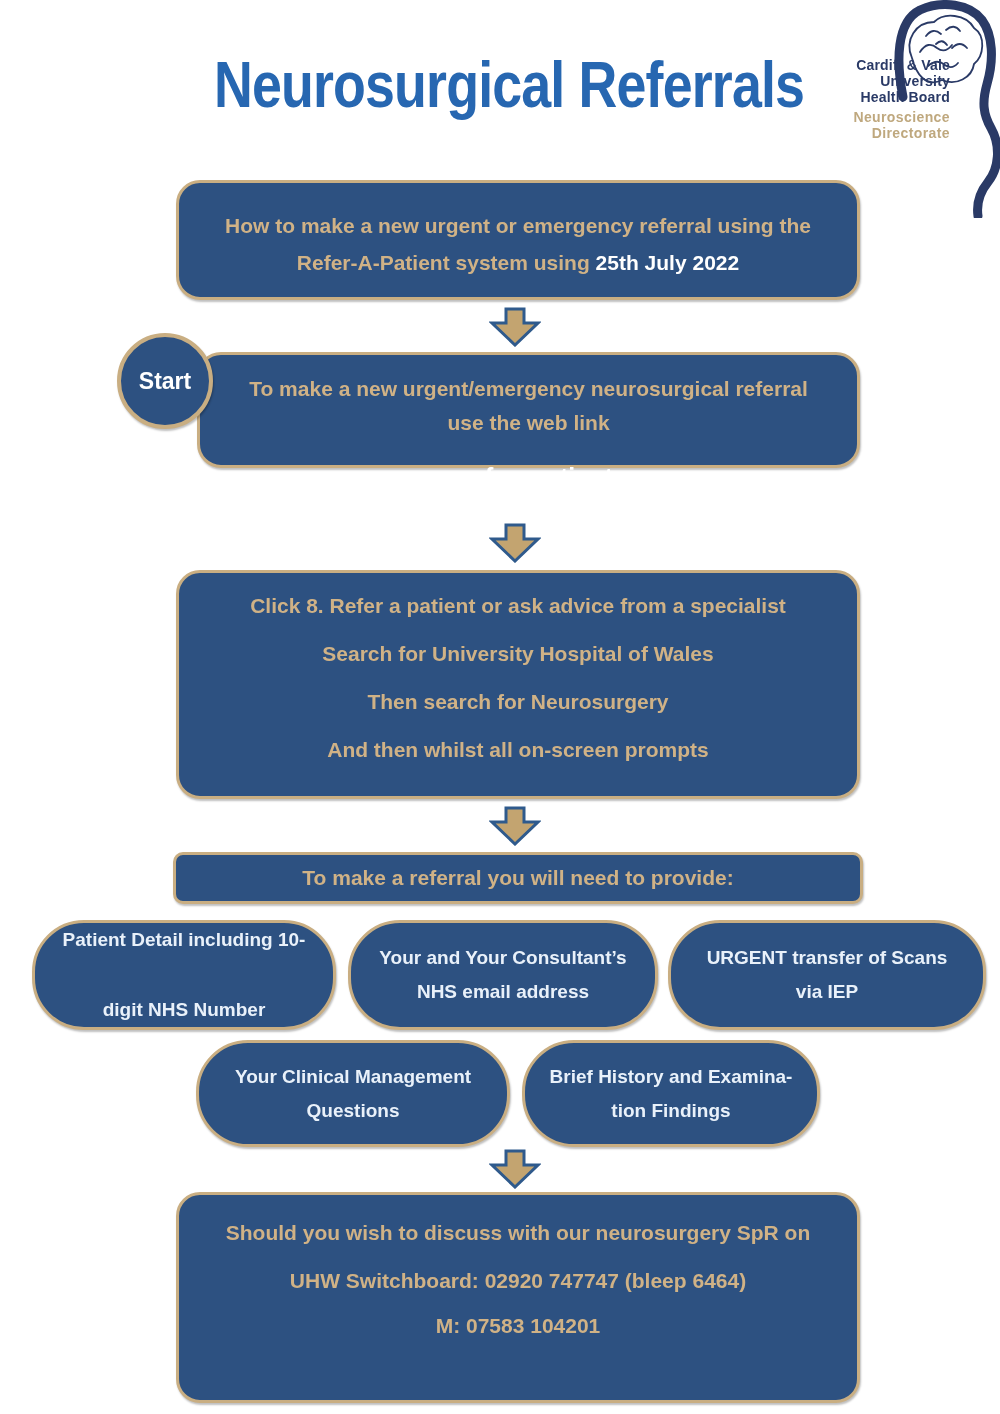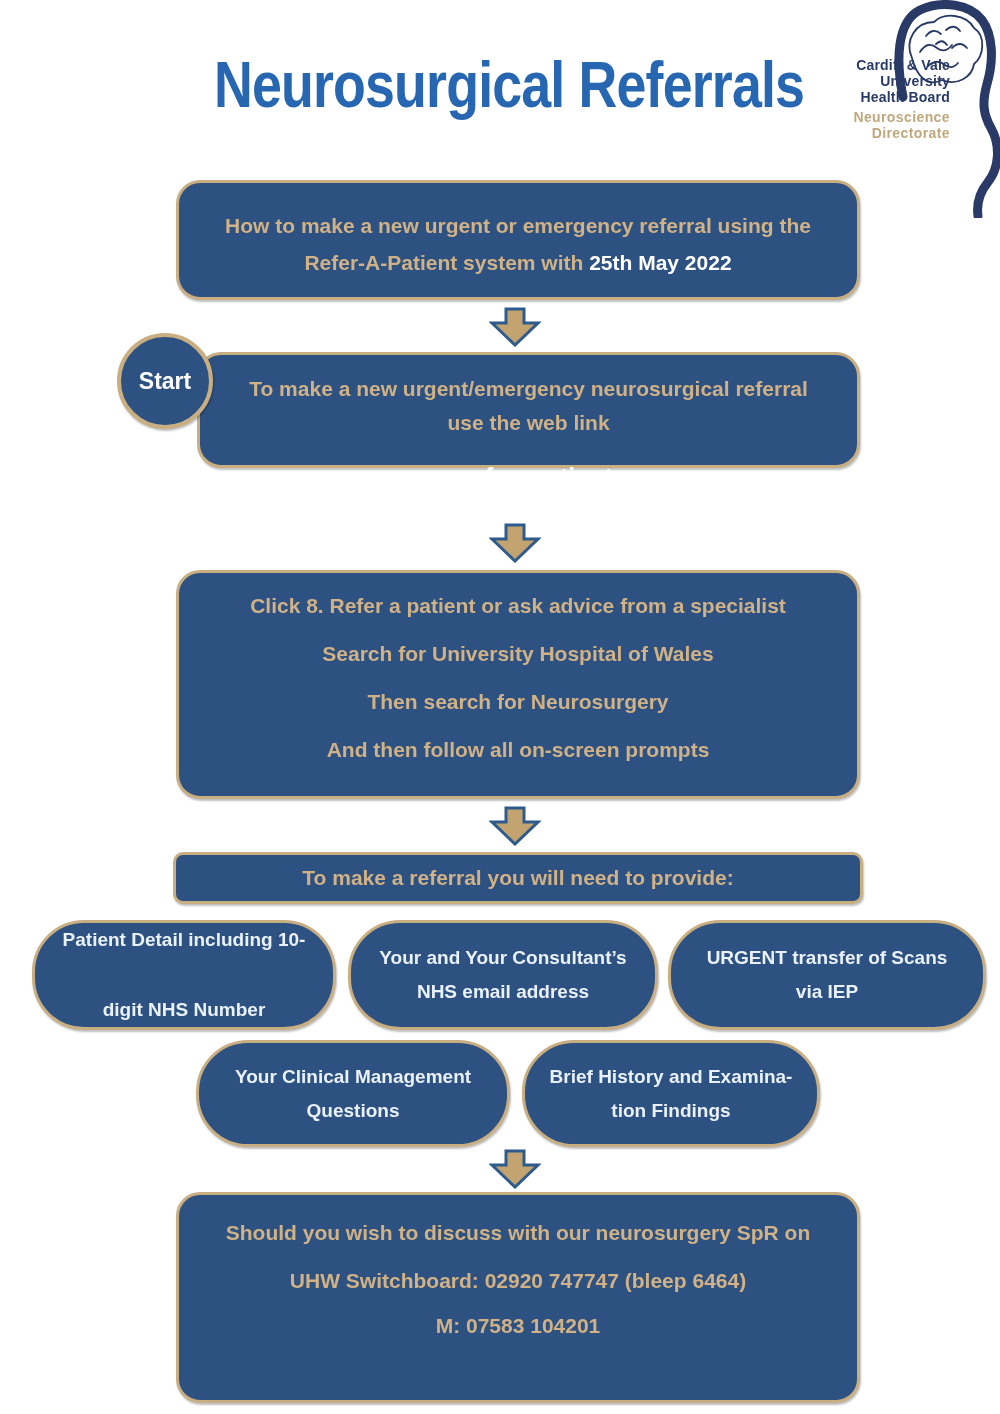--- a/index.html
+++ b/index.html
@@ -102,22 +102,22 @@
     </div>
     <div class="logo-dept">
       <div>Neuroscience</div>
       <div>Directorate</div>
     </div>
   </div>
 
   <div class="fbox box-intro">
     <div>How to make a new urgent or emergency referral using the</div>
     <div>
-      <span class="tan">Refer-A-Patient system with</span>
-      <span class="white">25th May 2022</span>
+      <span class="tan">Refer-A-Patient system using</span>
+      <span class="white">25th July 2022</span>
     </div>
   </div>
 
   <svg class="flow-arrow arrow-1" viewBox="0 0 52 40">
     <path d="M 17,2 L 35,2 L 35,16 L 49,16 L 26,38 L 3,16 L 17,16 Z" fill="var(--arrow-fill)" stroke="var(--arrow-stroke)" stroke-width="3" stroke-linejoin="miter"></path>
   </svg>
 
   <div class="start-badge">
     <span>Start</span>
   </div>
@@ -131,21 +131,21 @@
   </div>
 
   <svg class="flow-arrow arrow-2" viewBox="0 0 52 40">
     <path d="M 17,2 L 35,2 L 35,16 L 49,16 L 26,38 L 3,16 L 17,16 Z" fill="var(--arrow-fill)" stroke="var(--arrow-stroke)" stroke-width="3" stroke-linejoin="miter"></path>
   </svg>
 
   <div class="fbox box-steps">
     <div>Click 8. Refer a patient or ask advice from a specialist</div>
     <div>Search for University Hospital of Wales</div>
     <div>Then search for Neurosurgery</div>
-    <div>And then follow all on-screen prompts</div>
+    <div>And then whilst all on-screen prompts</div>
   </div>
 
   <svg class="flow-arrow arrow-3" viewBox="0 0 52 40">
     <path d="M 17,2 L 35,2 L 35,16 L 49,16 L 26,38 L 3,16 L 17,16 Z" fill="var(--arrow-fill)" stroke="var(--arrow-stroke)" stroke-width="3" stroke-linejoin="miter"></path>
   </svg>
 
   <div class="fbox box-provide">
     <div>To make a referral you will need to provide:</div>
   </div>
 

